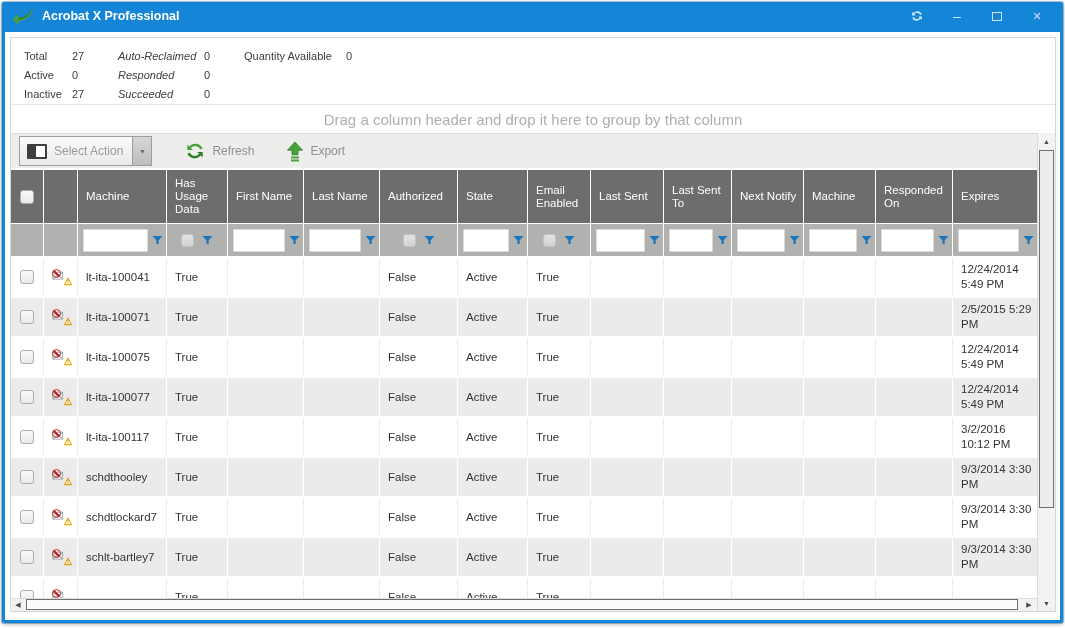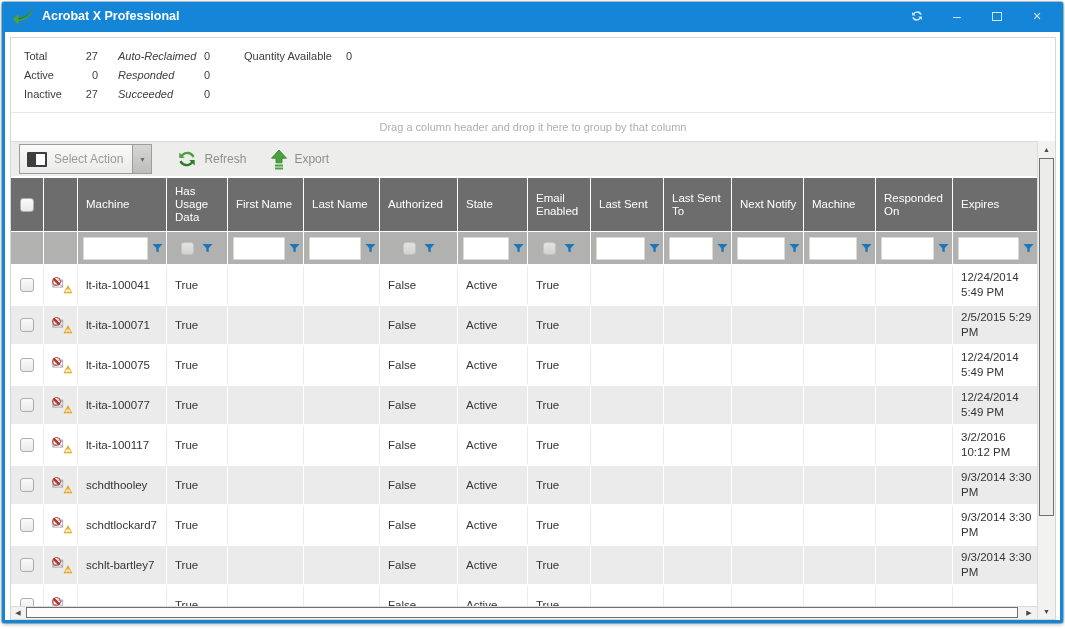--- a/index.html
+++ b/index.html
@@ -16,33 +16,33 @@
     width:16px;height:14px;cursor:default;}
   .wc-max-box{width:10px;height:9px;border:1.5px solid #cfe6f8;}
 
   .win-body{position:absolute;left:3px;right:3px;top:30px;bottom:3px;background:#fff;}
   .content{position:absolute;left:5px;top:5px;width:1046px;border:1px solid #d6d6d4;
     display:flex;flex-direction:column;background:#fff;}
 
   
   .stats{height:66px;display:flex;padding:8px 0 0 13px;gap:20px;font-size:11px;color:#3c3c3c;}
   .srow{height:19px;display:flex;align-items:center;}
-  .g1 .slabel{width:48px;} .g1 .sval{width:26px;text-align:right;}
+  .g1 .slabel{width:48px;} .g1 .sval{width:26px;}
   .g2 .slabel{width:86px;font-style:italic;} .g2 .sval{width:20px;}
   .g3 .slabel{width:102px;}
 
   .groupbar{height:29px;border-top:1px solid #e6e6e4;display:flex;align-items:center;
-    justify-content:center;font-size:11px;color:#aeaeac;background:#fff;margin-top:8px;}
+    justify-content:center;font-size:15px;color:#aeaeac;background:#fff;}
 
   .main{display:flex;height:478px;}
   .left{width:1026px;display:flex;flex-direction:column;}
 
   
   .toolbar{height:40px;background:#ededeb;border-top:1px solid #dadad8;border-bottom:2px solid #fff;
-    display:flex;align-items:center;padding:0 8px;gap:24px;}
+    display:flex;align-items:center;padding:0 8px;gap:32px;}
   .select-action{height:30px;display:flex;align-items:center;background:linear-gradient(#fbfbfb,#e9e9e7);
     border:1px solid #9d9d9b;padding-left:7px;}
   .sa-icon{width:20px;height:15px;border:2px solid #3e3e3e;background:linear-gradient(to right,#3e3e3e 0 7px,#fff 7px);
     margin-right:7px;border-radius:1px;}
   .sa-label{font-size:12px;color:#9a9a98;margin-right:9px;}
   .sa-arrow{width:19px;height:28px;background:linear-gradient(#d6d6d4,#bdbdbb);border-left:1px solid #9d9d9b;
     display:flex;align-items:center;justify-content:center;font-size:7px;color:#6e6e6c;}
   .tool-btn{display:flex;align-items:center;gap:6px;font-size:12px;color:#8f8f8d;cursor:default;}
 
   

